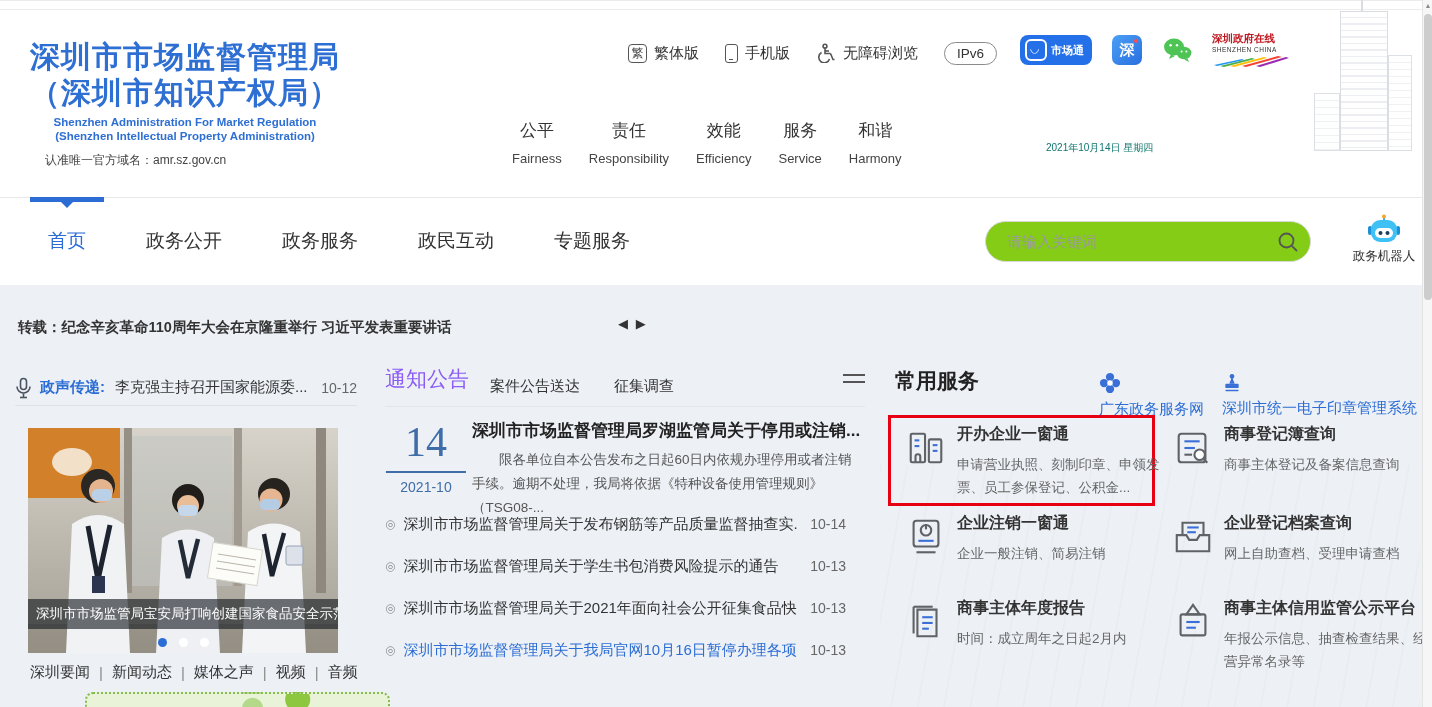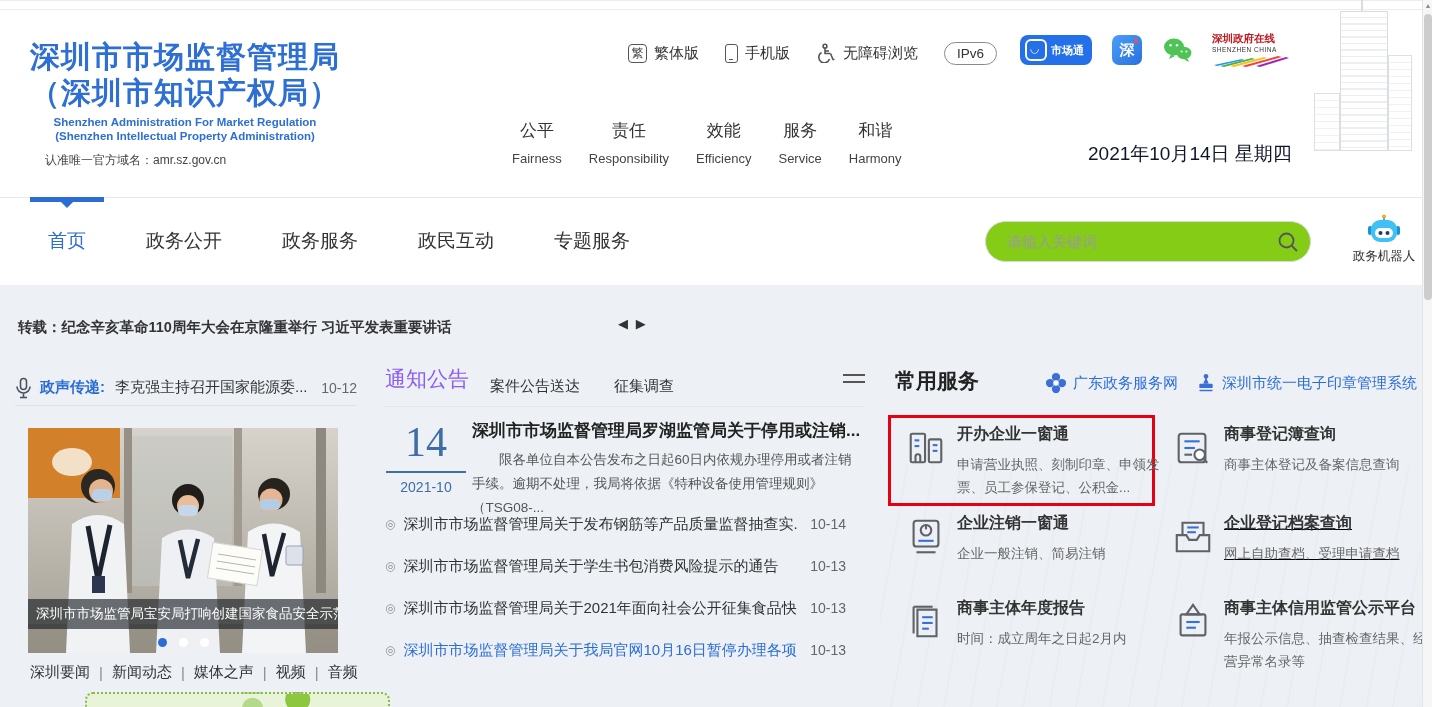--- a/index.html
+++ b/index.html
@@ -30,21 +30,21 @@
   .shen { width:30px; height:30px; background:linear-gradient(135deg,#4aa0f5,#2a6fe0); border-radius:7px; color:#fff; font-size:15px; font-weight:bold; display:flex; align-items:center; justify-content:center; position:relative; cursor:pointer; }
   .shen::after { content:""; position:absolute; right:4px; top:4px; width:4px; height:4px; border-radius:50%; background:#ff4d4d; }
   .szlogo { display:flex; flex-direction:column; align-items:flex-start; line-height:11px; cursor:pointer; }
   .szlogo .r { color:#c01920; font-size:10.5px; font-weight:bold; font-family:"Liberation Serif","DejaVu Serif",serif; }
   .szlogo .b { color:#333; font-size:6.5px; letter-spacing:0.5px; }
 
   .values { position:absolute; left:512px; top:118px; display:flex; gap:27px; }
   .vcol { text-align:center; }
   .vcol .zh { font-size:17px; color:#333; }
   .vcol .en { font-size:13px; color:#444; margin-top:9px; }
-  .hdate { position:absolute; left:1088px; top:140px; font-size:19px; color:#0f172a; }
+  .hdate { position:absolute; left:1046px; top:140px; font-size:10px; color:#0f766e; }
 
   .building { position:absolute; left:1340px; top:10px; width:48px; height:140px; border:1px solid #d9dce0;
               background:repeating-linear-gradient(#ffffff 0 5px,#eceef1 5px 6.5px); }
   .building::before { content:""; position:absolute; left:20px; top:-12px; width:2px; height:12px; background:#d9dce0; }
   .bld-l { position:absolute; left:1314px; top:92px; width:26px; height:58px; border:1px solid #dcdfe3; background:repeating-linear-gradient(#fff 0 6px,#eff1f3 6px 7px); }
   .bld-r { position:absolute; left:1388px; top:54px; width:24px; height:96px; border:1px solid #dcdfe3; background:repeating-linear-gradient(#fff 0 6px,#eff1f3 6px 7px); }
 
   
   .nav { position:absolute; left:0; top:197px; width:1432px; height:88px; background:#fff; border-top:1px solid #e8e8e8; }
   .nav-ind { position:absolute; left:30px; top:-1px; width:74px; height:5px; background:#2c6dd5; }
@@ -106,21 +106,21 @@
   .nrow { height:42px; display:flex; align-items:center; cursor:pointer; }
   .nrow .bullet { color:#8d9096; font-size:12px; margin-right:8px; }
   .nrow .t { flex:1; font-size:15px; color:#333; white-space:nowrap; overflow:hidden; margin-right:12px; }
   .nrow .d { font-size:14px; color:#666; }
   .nrow.hl .t { color:#2c6dd5; }
 
   
   .srv-head { position:absolute; left:895px; top:80px; width:522px; height:36px; }
   .srv-title { position:absolute; left:0; top:2px; font-size:21px; font-weight:bold; color:#222; }
   .srv-links { position:absolute; right:0; top:7px; display:flex; gap:18px; align-items:center; }
-  .srv-link { display:flex; align-items:center; gap:6px; font-size:15px; color:#2c6dd5; cursor:pointer; white-space:nowrap; }
+  .srv-link { display:flex; align-items:flex-start; gap:6px; font-size:15px; color:#2c6dd5; cursor:pointer; white-space:nowrap;flex-direction:column; }
 
   .card { position:absolute; width:250px; cursor:pointer; }
   .card .ic { position:absolute; left:0; top:3px; }
   .card .tt { margin-left:52px; font-size:16px; font-weight:bold; color:#333; white-space:nowrap; }
   .card .dd { margin-left:52px; margin-top:8px; width:206px; font-size:13.5px; color:#666; line-height:23px; }
   .red-frame { position:absolute; left:888px; top:130px; width:267px; height:91px; border:3px solid #e60012; pointer-events:none; }
 
   
   .scrollbar { position:absolute; right:0; top:0; width:10px; height:707px; background:#f6f6f6; border-left:1px solid #e4e4e4; }
   .sb-up { position:absolute; top:2px; left:0; width:10px; text-align:center; font-size:7px; color:#8a8a8a; }
@@ -449,21 +449,21 @@
           <circle cx="22" cy="15" r="5.5"></circle>
           <line x1="22" y1="8.5" x2="22" y2="14"></line>
           <line x1="14" y1="26" x2="30" y2="26" stroke="#3a6fd8"></line>
           <line x1="12" y1="38" x2="32" y2="38"></line>
         </svg>
       </span>
       <div class="tt">企业注销一窗通</div>
       <div class="dd">企业一般注销、简易注销</div>
     </div>
 
-    <div class="card" style="left:1172px; top:228px;text-decoration:underline;">
+    <div class="card" style="left:1172px; top:228px;">
       <span class="ic">
         <svg width="42" height="42" viewBox="0 0 44 44" fill="none" stroke="#5f6368" stroke-width="2.2">
           <path d="M11 20 V7 h22 v13"></path>
           <line x1="16" y1="12" x2="28" y2="12" stroke="#3a6fd8"></line>
           <line x1="16" y1="17" x2="25" y2="17" stroke="#3a6fd8"></line>
           <path d="M5 20 h10 l3 5 h8 l3-5 h10 v17 h-34 z"></path>
         </svg>
       </span>
       <div class="tt">企业登记档案查询</div>
       <div class="dd">网上自助查档、受理申请查档</div>

